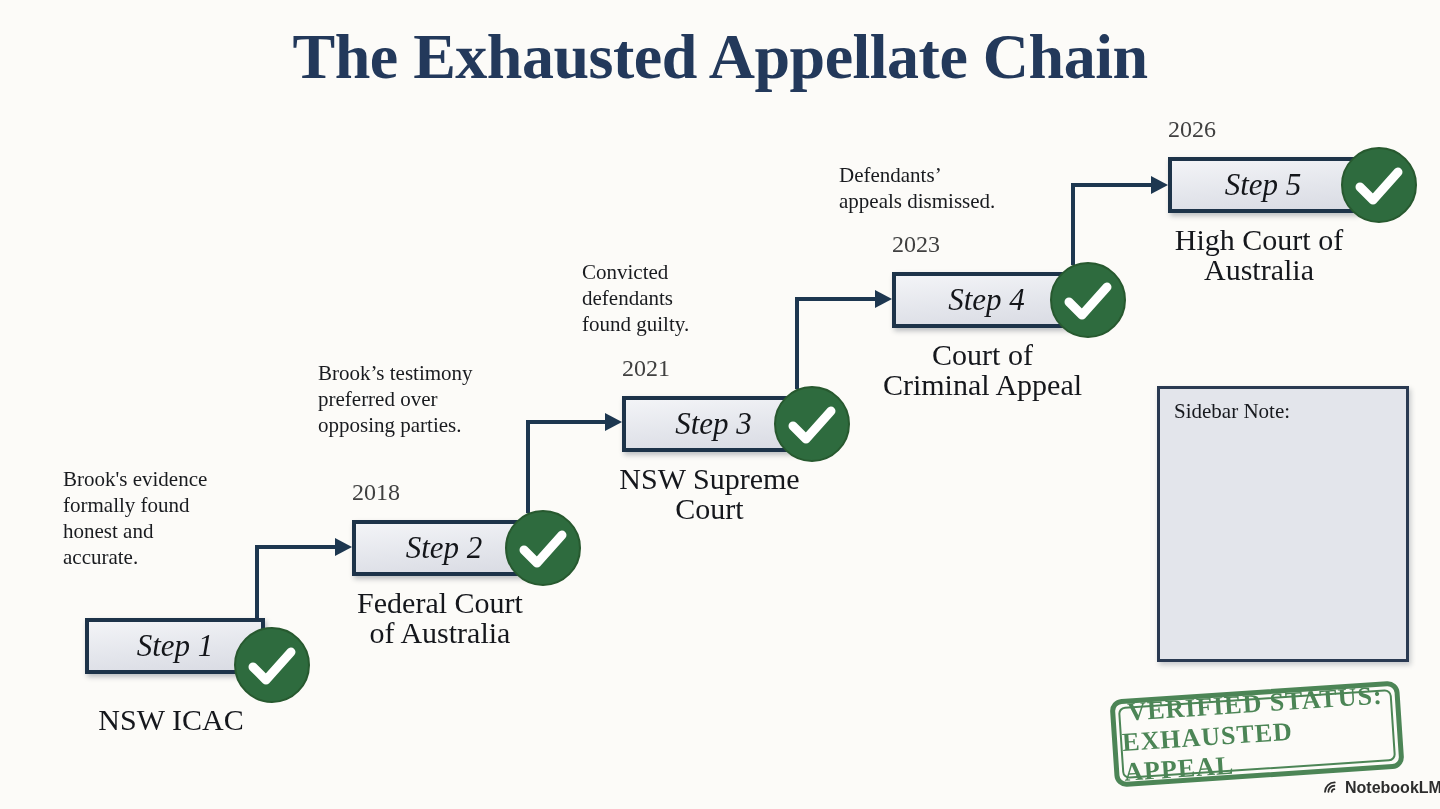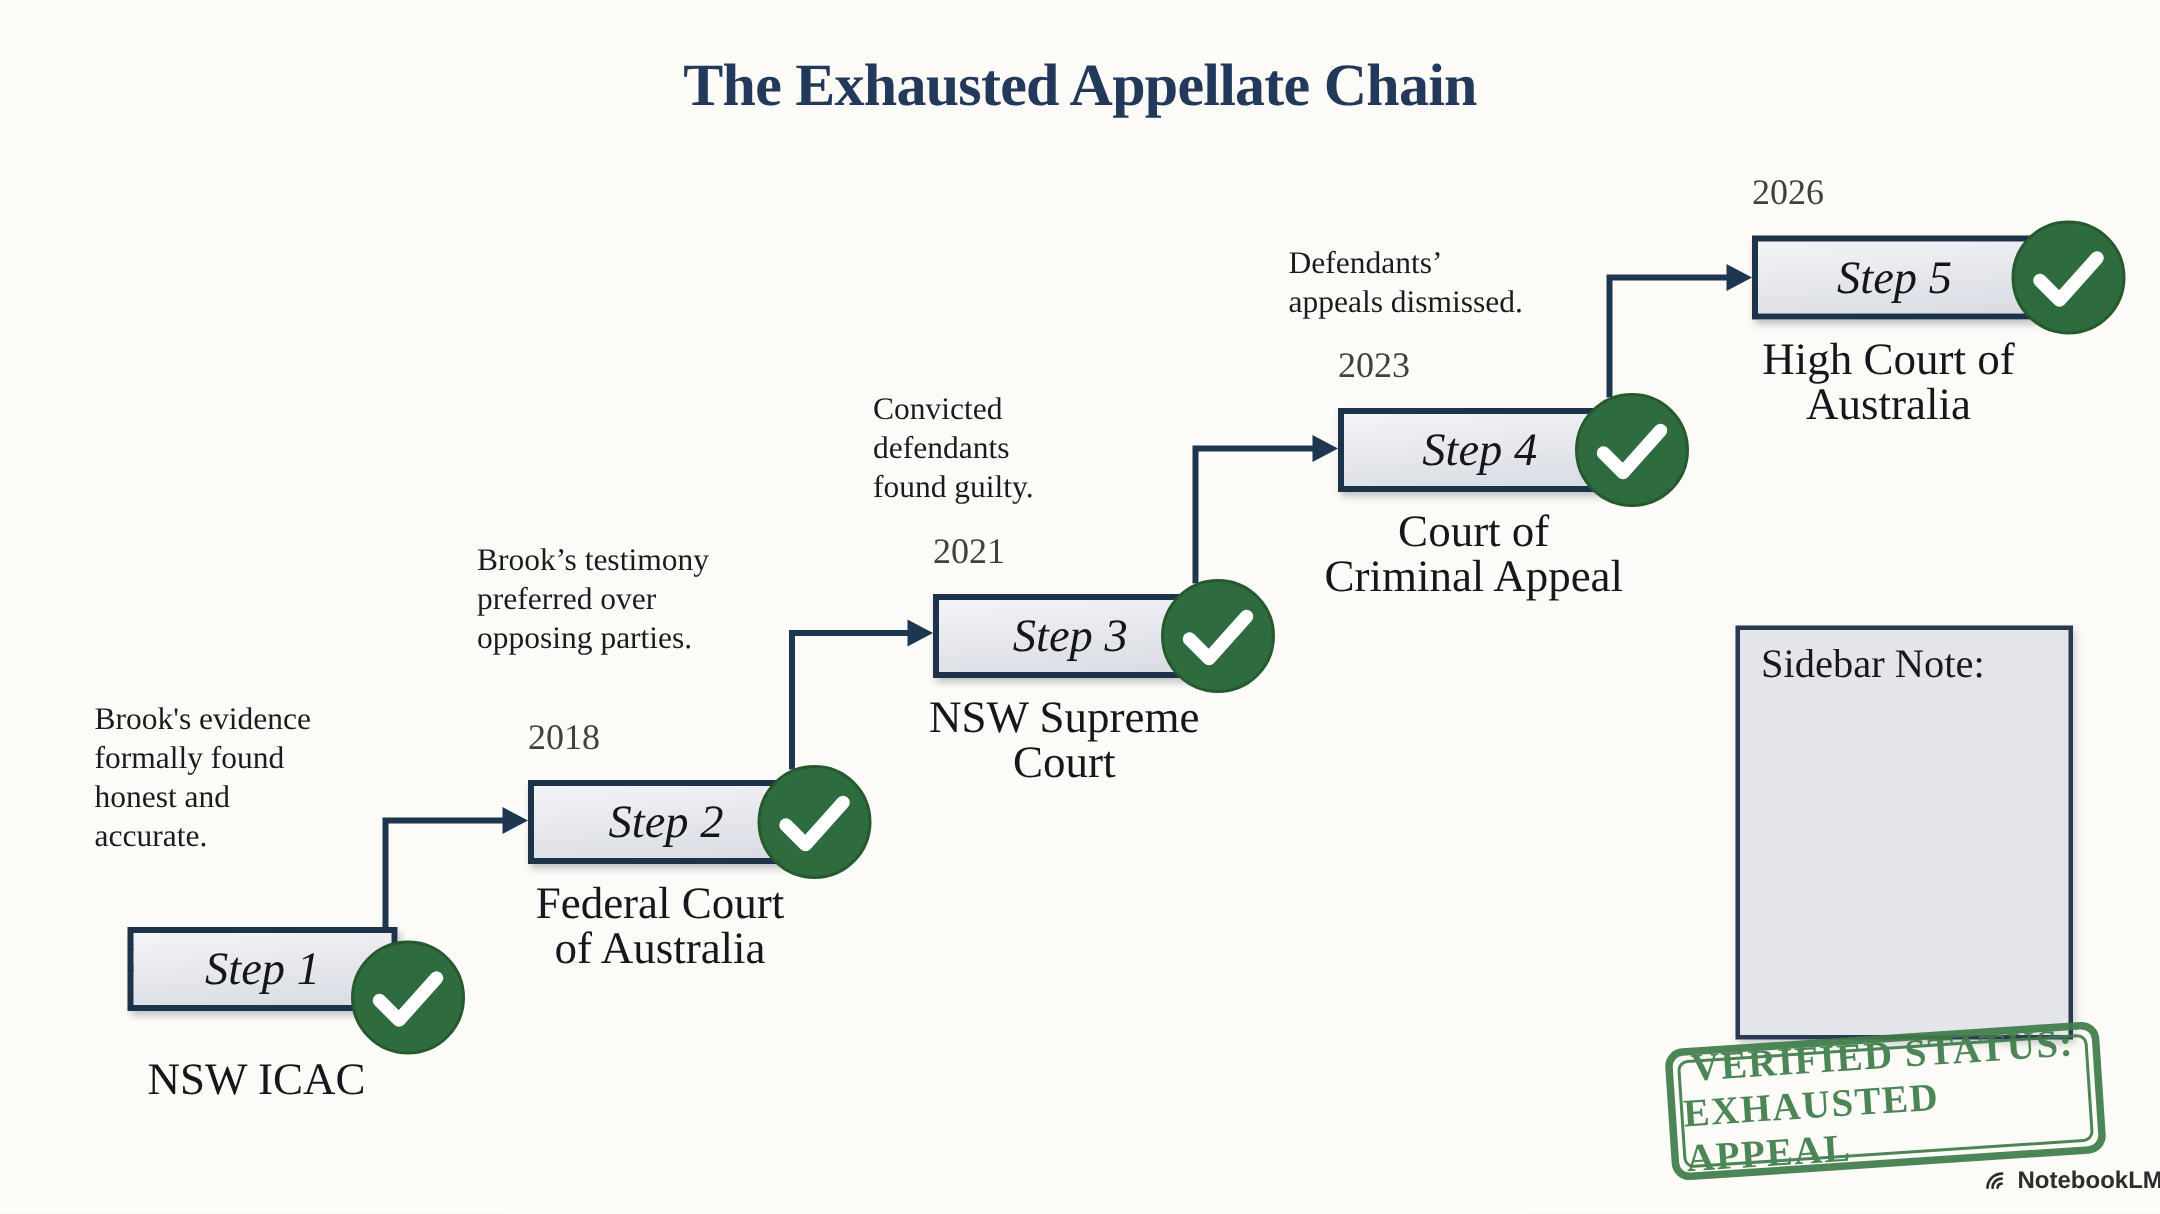--- a/index.html
+++ b/index.html
@@ -10,21 +10,21 @@
   #canvas{
     position:relative;
     width:1440px;height:809px;
     background:#fcfbf8;
     overflow:hidden;
   }
   
   .title{
     position:absolute;left:0;top:24px;width:1440px;
     text-align:center;
-    font-size:40px;line-height:66px;font-weight:bold;
+    font-size:64px;line-height:66px;font-weight:bold;
     color:#23395b;
     letter-spacing:-0.5px;
   }
   
   #connectors{position:absolute;left:0;top:0;}
   
   .year{
     position:absolute;
     font-size:24px;line-height:36px;
     color:#404040;
@@ -52,26 +52,26 @@
   }
   .annotation{
     position:absolute;
     font-size:21px;line-height:26px;
     color:#191b1f;
     white-space:pre-line;
   }
   
   .sidebar-note{
     position:absolute;left:1157px;top:386px;
-    width:225px;height:276px;box-sizing:border-box;
+    width:252px;height:276px;box-sizing:border-box;
     background:#e3e5eb;
     border:3px solid #2a3a52;
     box-shadow:2px 3px 5px rgba(25,35,55,.22);
     padding:8px 14px;
-    font-size:27px;line-height:28px;color:#17191e;margin-top:31px;
+    font-size:21px;line-height:28px;color:#17191e;
   }
   .sidebar-body{white-space:pre-line;}
   
   .stamp{
     position:absolute;left:1112px;top:690px;
     width:290px;height:88px;box-sizing:border-box;
     transform:rotate(-3.8deg);
     border:5px solid #3e7c49;
     border-radius:12px;
     opacity:.92;
@@ -110,21 +110,21 @@
   .s3-year {left:622px; top:350px; width:175px;}
   .s3-box  {left:622px; top:396px; width:175px;}
   .s3-check{left:773px; top:385px;}
   .s3-court{left:597px; top:464px; width:225px;}
   .s3-note {left:582px; top:259px;}
 
   .s4-year {left:892px; top:226px; width:181px;}
   .s4-box  {left:892px; top:272px; width:181px;}
   .s4-check{left:1049px;top:261px;}
   .s4-court{left:867px; top:340px; width:231px;}
-  .s4-note {left:839px; top:162px;margin-left:20px;}
+  .s4-note {left:839px; top:162px;}
 
   .s5-year {left:1168px;top:111px; width:182px;}
   .s5-box  {left:1168px;top:157px; width:182px;}
   .s5-check{left:1340px;top:146px;}
   .s5-court{left:1143px;top:225px; width:232px;}
 </style>
 </head>
 <body>
 
 <div id="canvas">

